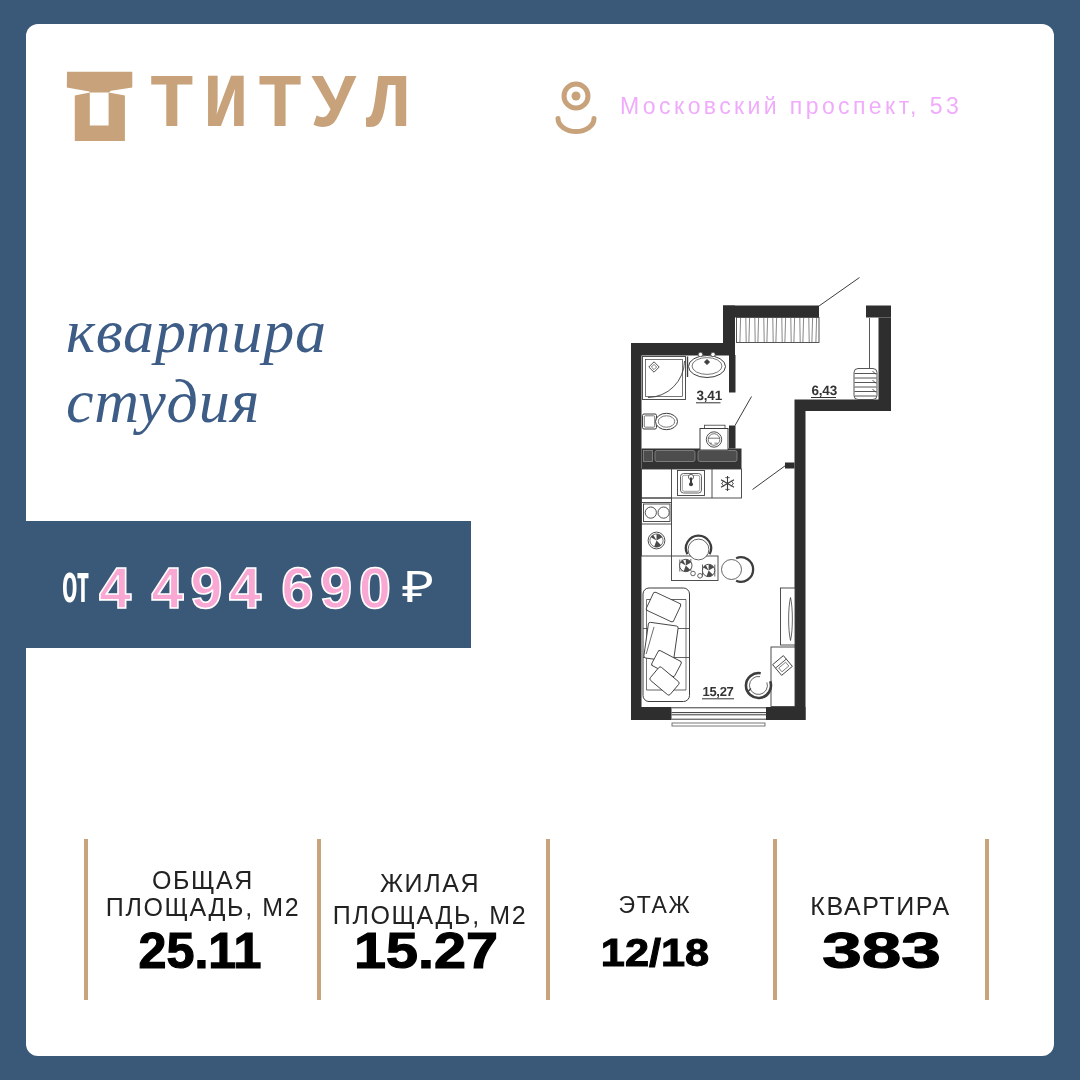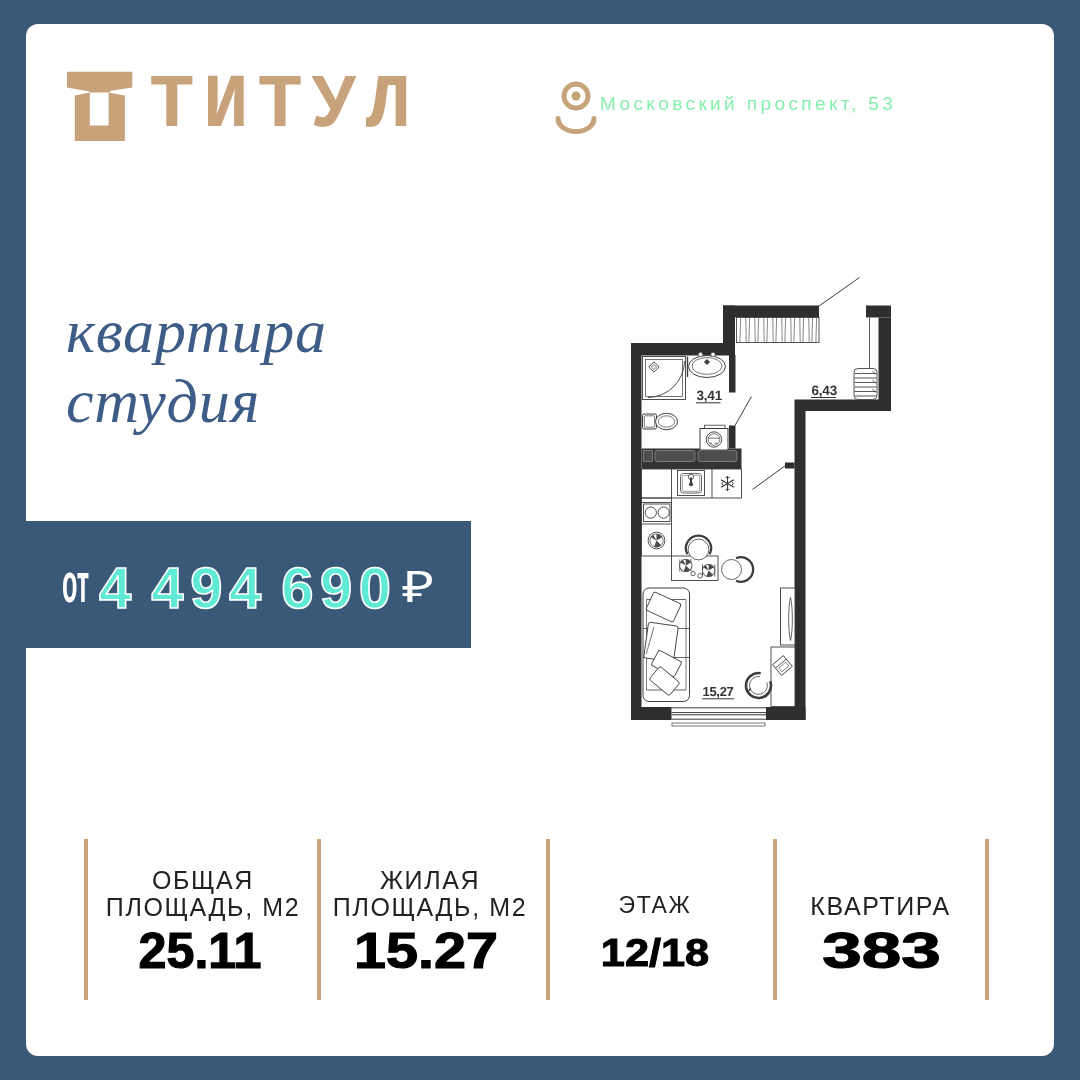--- a/index.html
+++ b/index.html
@@ -19,28 +19,28 @@
 </svg>
 
 <div class="abs" style="left:149px;top:68px;width:360px;font-size:76px;line-height:76px;font-weight:bold;letter-spacing:8.5px;color:#c7a27b;font-family:Liberation Mono, monospace;">ТИТУЛ</div>
 
 <svg class="abs" style="left:554px;top:80px;" width="44" height="54" viewBox="0 0 44 54">
   <circle cx="22" cy="16" r="12" fill="none" stroke="#c7a27b" stroke-width="5"></circle>
   <circle cx="22" cy="16" r="4.5" fill="#c7a27b"></circle>
   <path d="M4,38.5 A18,13 0 1 0 40,38.5" fill="none" stroke="#c7a27b" stroke-width="5" stroke-linecap="round"></path>
 </svg>
 
-<div class="abs" style="left:600px;top:93px;font-size:19px;letter-spacing:3.4px;color:#86efac;font-weight:500;">Московский проспект, 53</div>
+<div class="abs" style="left:620px;top:93px;font-size:23px;letter-spacing:3.4px;color:#f0abfc;font-weight:500;">Московский проспект, 53</div>
 
 <div class="abs" style="left:66px;top:296px;font-family:'Liberation Serif',serif;font-style:italic;font-size:62px;line-height:70px;letter-spacing:0.8px;color:#3d5c86;">квартира<br>студия</div>
 
 <div class="abs" style="left:0;top:521px;width:471px;height:127px;background:#3a5878;"></div>
 
 <div class="abs" style="left:62px;top:555.6px;color:#ffffff;font-size:55px;line-height:55px;font-weight:bold;transform:scaleX(0.46);transform-origin:0 0;">от</div>
-<div class="abs" style="left:99px;top:558.8px;color:#5eead4;font-size:58px;line-height:58px;font-weight:bold;letter-spacing:6.5px;word-spacing:-9px;white-space:nowrap;-webkit-text-stroke:1.6px #ffffff;">4 494 690</div>
+<div class="abs" style="left:99px;top:558.8px;color:#f9a8d4;font-size:58px;line-height:58px;font-weight:bold;letter-spacing:6.5px;word-spacing:-9px;white-space:nowrap;-webkit-text-stroke:1.6px #ffffff;">4 494 690</div>
 <div class="abs" style="left:402px;top:566px;color:#ffffff;font-size:43.5px;line-height:43.5px;transform:scaleX(1.27);transform-origin:0 0;">₽</div>
 
 <svg class="abs" style="left:600px;top:258px;" width="320" height="480" viewBox="600 258 320 480" fill="none" text-rendering="geometricPrecision">
 
   <line x1="819" y1="306" x2="859.5" y2="277.5" stroke="#3d3d3d" stroke-width="1"></line>
 
   <rect x="723" y="305.5" width="96" height="12" fill="#2e2e2e"></rect>
 
   <rect x="723" y="305.5" width="12" height="38" fill="#2e2e2e"></rect>
 
@@ -299,20 +299,20 @@
 
 <div class="abs" style="left:84px;top:839px;width:3.5px;height:161px;background:#c8a37c;"></div>
 <div class="abs" style="left:317px;top:839px;width:3.5px;height:161px;background:#c8a37c;"></div>
 <div class="abs" style="left:546px;top:839px;width:3.5px;height:161px;background:#c8a37c;"></div>
 <div class="abs" style="left:773px;top:839px;width:3.5px;height:161px;background:#c8a37c;"></div>
 <div class="abs" style="left:985px;top:839px;width:3.5px;height:161px;background:#c8a37c;"></div>
 
 <div class="abs" style="left:88px;top:867px;width:230px;text-align:center;color:#222;font-size:25px;letter-spacing:1.6px;line-height:27px;">ОБЩАЯ<br>ПЛОЩАДЬ, М2</div>
 <div class="abs" style="left:85px;top:925.5px;width:230px;text-align:center;color:#000;font-size:50px;line-height:50px;font-weight:bold;-webkit-text-stroke:1.2px #000;transform:scaleX(1.005);">25.11</div>
 
-<div class="abs" style="left:317px;top:867px;width:226px;text-align:center;color:#222;font-size:25px;letter-spacing:1.6px;line-height:27px;">ЖИЛАЯ<br>ПЛОЩАДЬ, М2</div>
+<div class="abs" style="left:317px;top:867px;width:226px;text-align:center;color:#222;font-size:25px;letter-spacing:1.6px;line-height:32px;">ЖИЛАЯ<br>ПЛОЩАДЬ, М2</div>
 <div class="abs" style="left:312.5px;top:925.5px;width:226px;text-align:center;color:#000;font-size:50px;line-height:50px;font-weight:bold;-webkit-text-stroke:1.2px #000;transform:scaleX(1.15);">15.27</div>
 
 <div class="abs" style="left:543px;top:892.3px;width:224px;text-align:center;color:#222;font-size:23px;letter-spacing:1.6px;">ЭТАЖ</div>
 <div class="abs" style="left:543px;top:933.5px;width:224px;text-align:center;color:#000;font-size:38px;line-height:38px;font-weight:bold;-webkit-text-stroke:1px #000;transform:scaleX(1.14);">12/18</div>
 
 <div class="abs" style="left:776px;top:892.3px;width:209px;text-align:center;color:#222;font-size:25px;letter-spacing:1.6px;">КВАРТИРА</div>
 <div class="abs" style="left:777px;top:925.5px;width:209px;text-align:center;color:#000;font-size:50px;line-height:50px;font-weight:bold;-webkit-text-stroke:1.2px #000;transform:scaleX(1.42);">383</div>
 
 </body></html>

